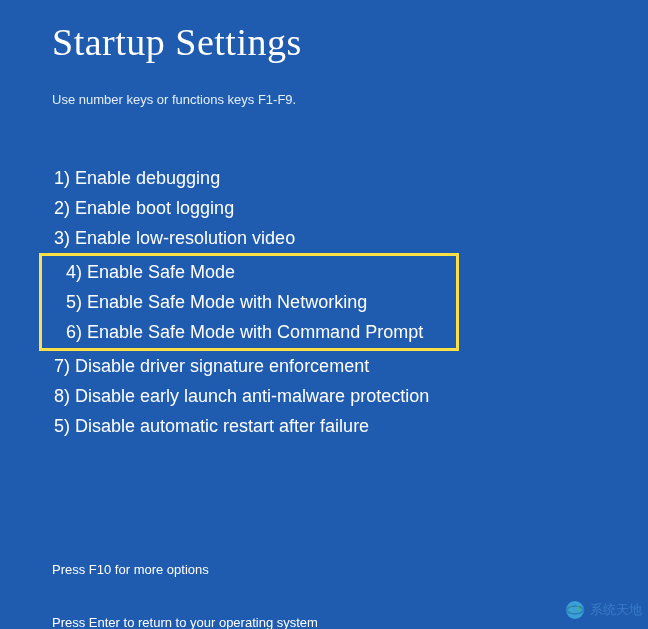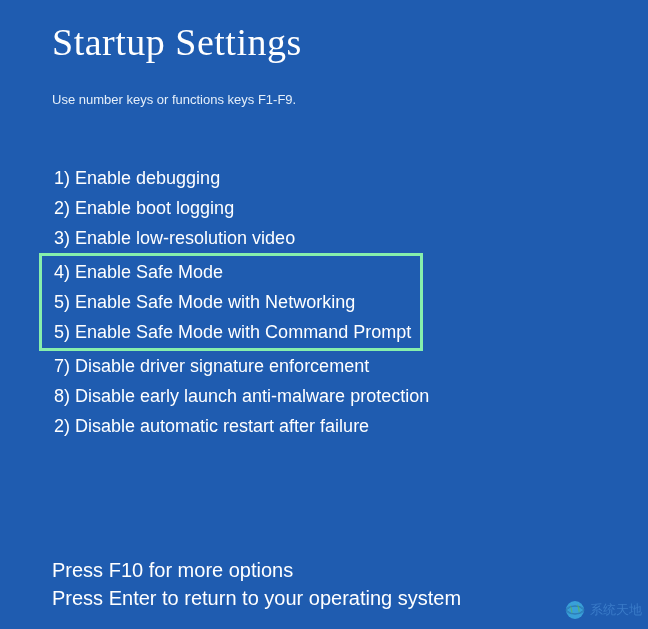--- a/index.html
+++ b/index.html
@@ -40,34 +40,35 @@
     .option-list {
       list-style: none;
     }
     .option-list li {
       font-size: 18px;
       font-weight: 300;
       line-height: 30px;
       padding-left: 2px;
     }
     .highlight-box {
-      border: 3px solid #86efac;
+      border: 3px solid #fde047;
       margin-left: -13px;
-      padding-left: 10px;
+      padding-left: 22px;
       padding-top: 1px;
       padding-bottom: 1px;
-      width: 384px;
+      width: 420px;
     }
     .footer {
       margin-top: 115px;
     }
     .footer div {
-      font-size: 20px;
+      font-size: 13px;
       font-weight: 300;
       line-height: 28px;
+      margin-top: 25px;
     }
     .watermark {
       position: absolute;
       right: 6px;
       bottom: 8px;
       display: flex;
       align-items: center;
       gap: 4px;
       justify-content: flex-end;
     }
@@ -88,25 +89,25 @@
   <h1 class="title">Startup Settings</h1>
   <div class="hint">Use number keys or functions keys F1-F9.</div>
 
   <ul class="option-list">
     <li>1) Enable debugging</li>
     <li>2) Enable boot logging</li>
     <li>3) Enable low-resolution video</li>
     <div class="highlight-box">
       <li>4) Enable Safe Mode</li>
       <li>5) Enable Safe Mode with Networking</li>
-      <li>5) Enable Safe Mode with Command Prompt</li>
+      <li>6) Enable Safe Mode with Command Prompt</li>
     </div>
     <li>7) Disable driver signature enforcement</li>
     <li>8) Disable early launch anti-malware protection</li>
-    <li>2) Disable automatic restart after failure</li>
+    <li>5) Disable automatic restart after failure</li>
   </ul>
 
   <div class="footer">
     <div>Press F10 for more options</div>
     <div>Press Enter to return to your operating system</div>
   </div>
 </div>
 
 <div class="watermark">
   <span class="watermark-icon">

